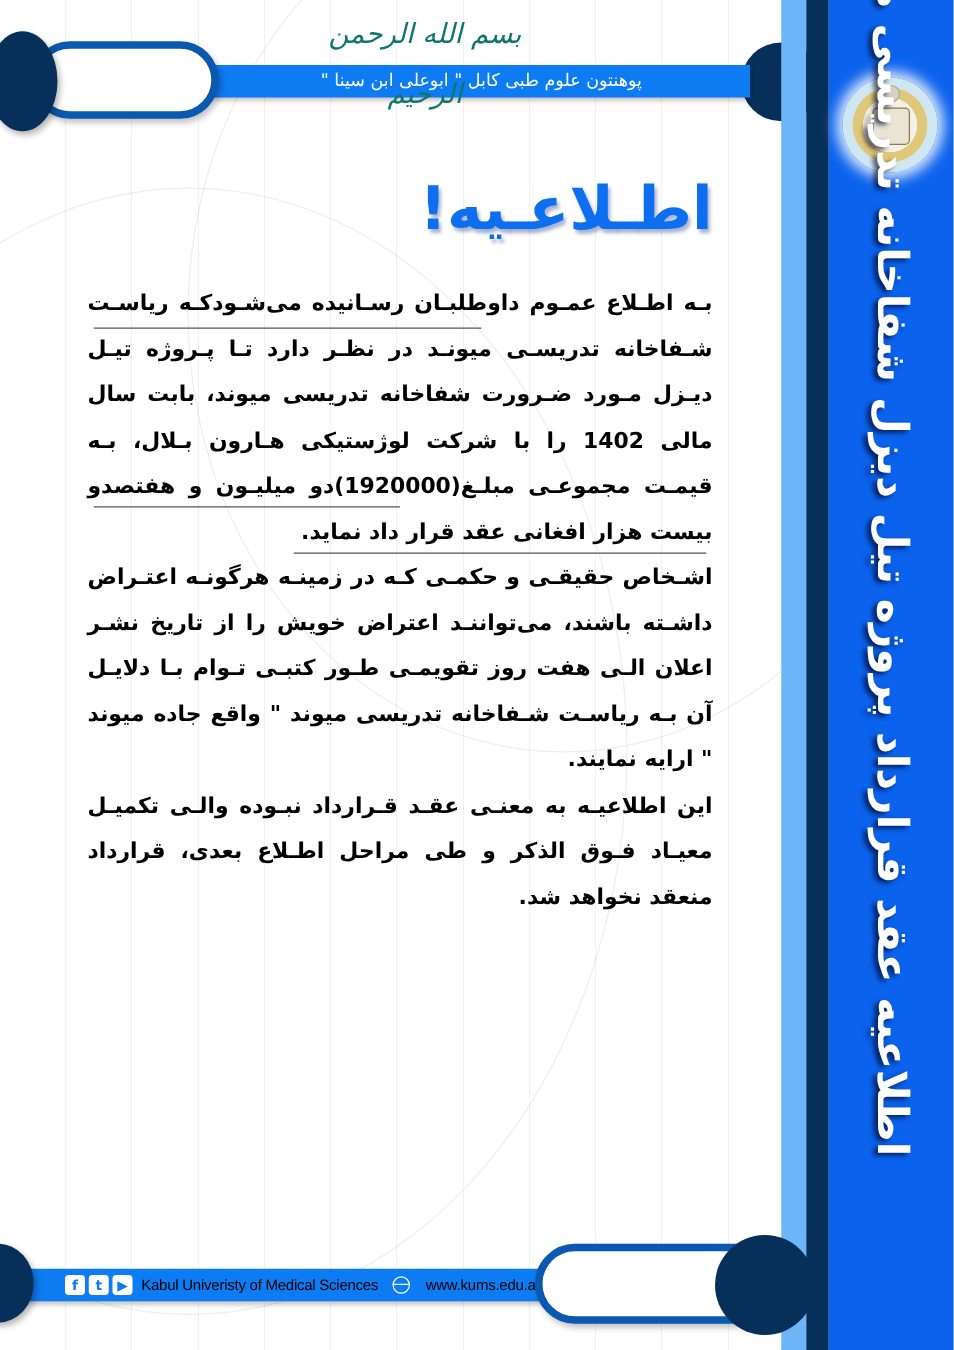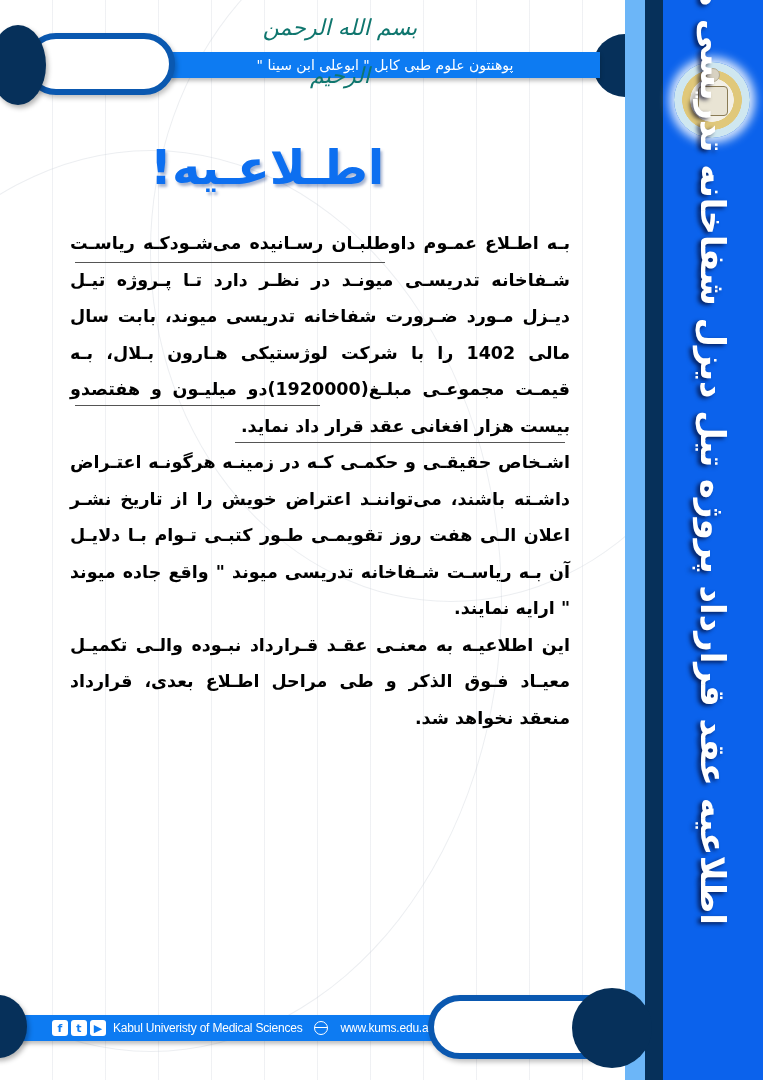--- a/index.html
+++ b/index.html
@@ -56,40 +56,40 @@
   .hdr-bar-text { color: #fff; font-size: 14px; direction: rtl; }
   .hdr-circle-right { position: absolute; left: 593px; top: 34px; width: 64px; height: 63px; border-radius: 50%; background: #06305a; z-index: 1; }
   .basmala {
     position: absolute; left: 240px; top: 4px; width: 200px; height: 48px;
     font-family: "DejaVu Serif", serif; font-size: 22px; color: #0f766e; text-align: center; line-height: 48px;
     direction: rtl; z-index: 3; font-style: italic;
   }
   
   .notice-title {
     position: absolute; left: 150px; top: 132px; width: 420px; height: 70px;
-    text-align: left; color: #0d6ff0; font-weight: bold; font-size: 48px; line-height: 70px;
+    text-align: right; color: #0d6ff0; font-weight: bold; font-size: 48px; line-height: 70px;
     direction: rtl; text-shadow: 2px 3px 3px rgba(0,40,120,0.35); z-index: 3;
   }
   
   .body-text {
     position: absolute; left: 70px; top: 225px; width: 500px; z-index: 3;
     direction: rtl; text-align: justify; text-align-last: right;
     font-weight: bold; font-size: 17.5px; color: #000; line-height: 36.5px;
   }
   .body-text p { margin: 0; }
   .uline { position: absolute; height: 1px; background: #555; z-index: 3; }
   
   .ftr-circle-left { position: absolute; left: -30px; top: 995px; width: 57px; height: 63px; border-radius: 50%; background: #06305a; z-index: 4; box-shadow: 2px 3px 5px rgba(0,0,0,0.3); }
   .ftr-bar {
     position: absolute; left: 20px; top: 1015px; width: 415px; height: 26px; background: #0d7bf2; z-index: 2;
     box-shadow: 0 3px 4px rgba(0,0,0,0.25);
     display: flex; align-items: center; padding-left: 32px; box-sizing: border-box; gap: 3px;
   }
   .soc-icon { width: 16px; height: 16px; background: #fff; border-radius: 3px; color: #0d7bf2; font-size: 11px; font-weight: bold; display: flex; align-items: center; justify-content: center; }
-  .ftr-text { color: #ffffff; font-size: 12px; margin-left: 4px; font-family: "Liberation Sans", sans-serif; white-space: nowrap; letter-spacing: -0.2px; }
+  .ftr-text { color: #000000; font-size: 12px; margin-left: 4px; font-family: "Liberation Sans", sans-serif; white-space: nowrap; letter-spacing: -0.2px; }
   .globe-icon { width: 14px; height: 14px; border-radius: 50%; border: 1.5px solid #fff; margin-left: 8px; margin-right: 6px; box-sizing: border-box; position: relative; }
   .globe-icon::after { content: ""; position: absolute; left: 0; right: 0; top: 5px; height: 1px; background: #fff; }
   .ftr-pill { position: absolute; left: 428px; top: 995px; width: 190px; height: 52px; border: 6px solid #0a58b0; border-radius: 32px; background: #fff; z-index: 3; box-shadow: 2px 3px 5px rgba(0,0,0,0.25); }
   .ftr-circle-right { position: absolute; left: 572px; top: 988px; width: 80px; height: 80px; border-radius: 50%; background: #06305a; z-index: 4; }
 </style>
 </head>
 <body>
 
 <div class="bg-pattern"></div>
 <div class="bg-arc" style="left:-200px;top:150px;width:700px;height:900px;"></div>

